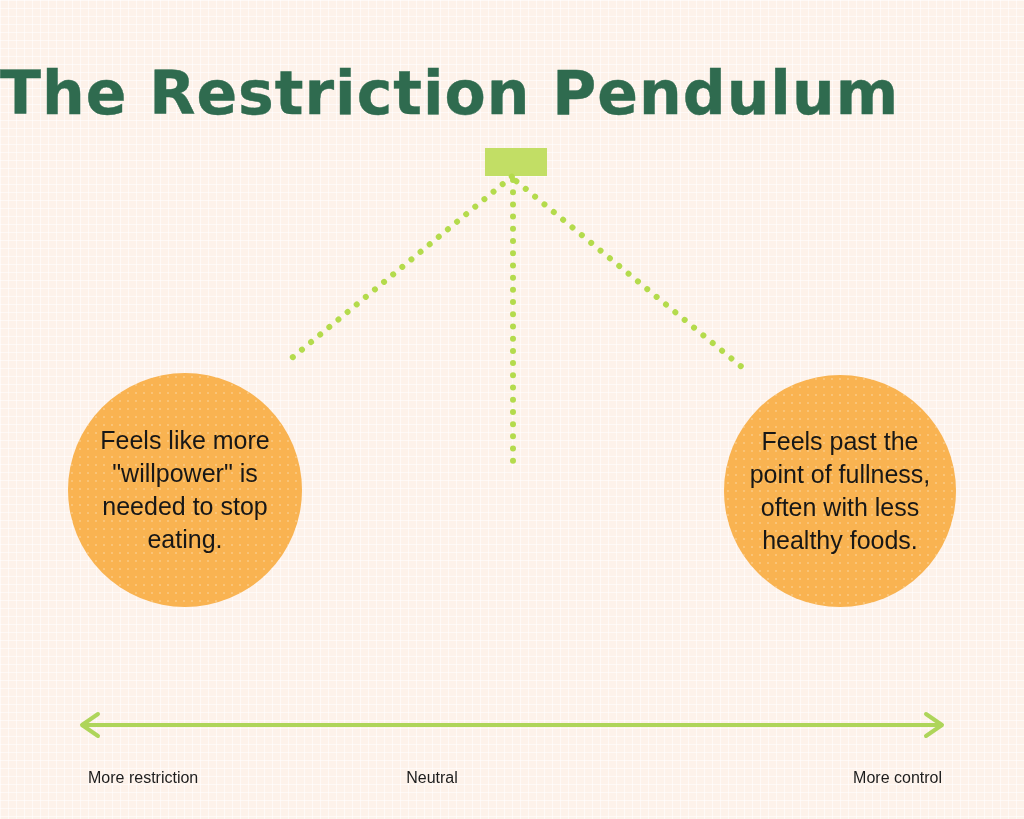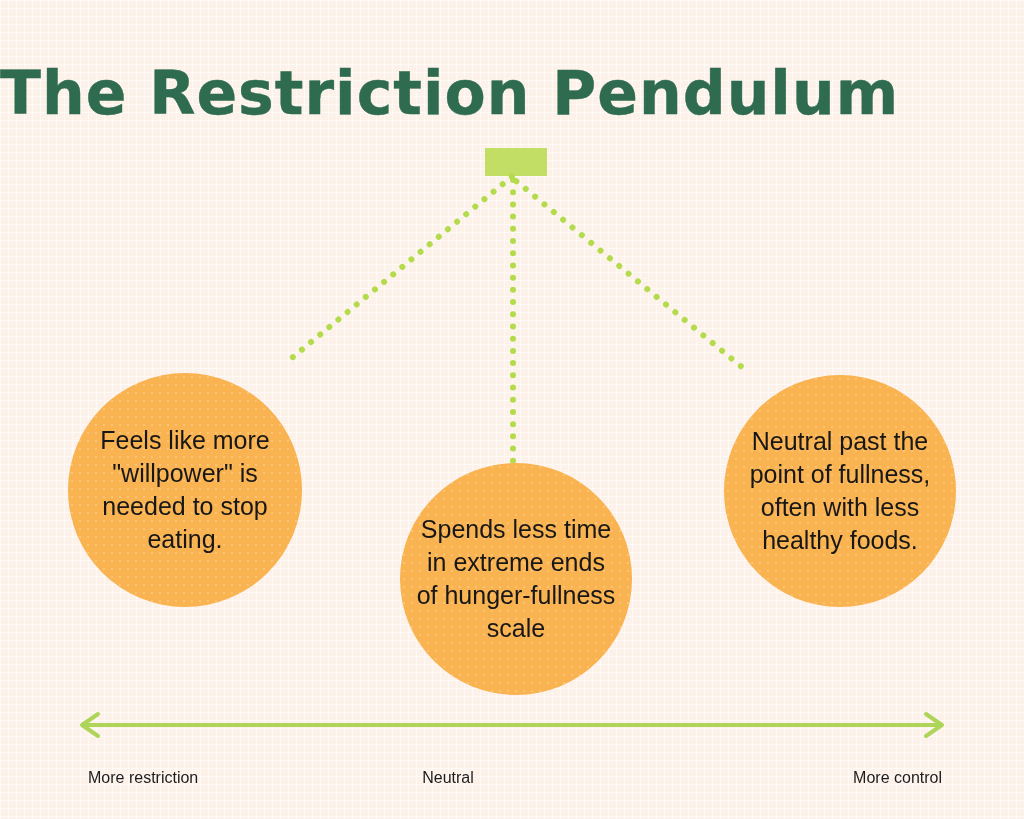--- a/index.html
+++ b/index.html
@@ -129,44 +129,41 @@
     height: 34px;
   }
   .axis-label {
     position: absolute;
     font-size: 16px;
     color: #1c1c1c;
     white-space: nowrap;
     margin-top: 25px;
   }
   .axis-label-left   { left: 88px;  }
-  .axis-label-mid    { left: 16px; width: 864px; text-align: center; }
+  .axis-label-mid    { left: 0; width: 864px; text-align: center; }
   .axis-label-right  { right: 82px; }
 </style>
 </head>
 <body>
 
 <div id="canvas">
 
   <div class="title"><span class="sketch">The Restriction Pendulum</span></div>
 
   <div class="pivot"></div>
 
   <div class="string string-left"></div>
   <div class="string string-mid"></div>
   <div class="string string-right"></div>
 
   <div class="bob bob-left">
     <span>Feels like more "willpower" is needed to stop eating.</span>
   </div>
-  <div class="bob bob-mid">
-    <span>Spends less time in extreme ends of hunger-fullness scale</span>
-  </div>
   <div class="bob bob-right">
-    <span>Neutral past the point of fullness, often with less healthy foods.</span>
+    <span>Feels past the point of fullness, often with less healthy foods.</span>
   </div>
 
   <div class="axis">
     <svg width="884" height="40" viewBox="0 0 884 40">
       <line x1="16" y1="20" x2="868" y2="20" stroke="#aed55a" stroke-width="4" stroke-linecap="round"></line>
       <polyline points="28,9 12,20 28,31" fill="none" stroke="#aed55a" stroke-width="4" stroke-linecap="round" stroke-linejoin="round"></polyline>
       <polyline points="856,9 872,20 856,31" fill="none" stroke="#aed55a" stroke-width="4" stroke-linecap="round" stroke-linejoin="round"></polyline>
     </svg>
   </div>
 

